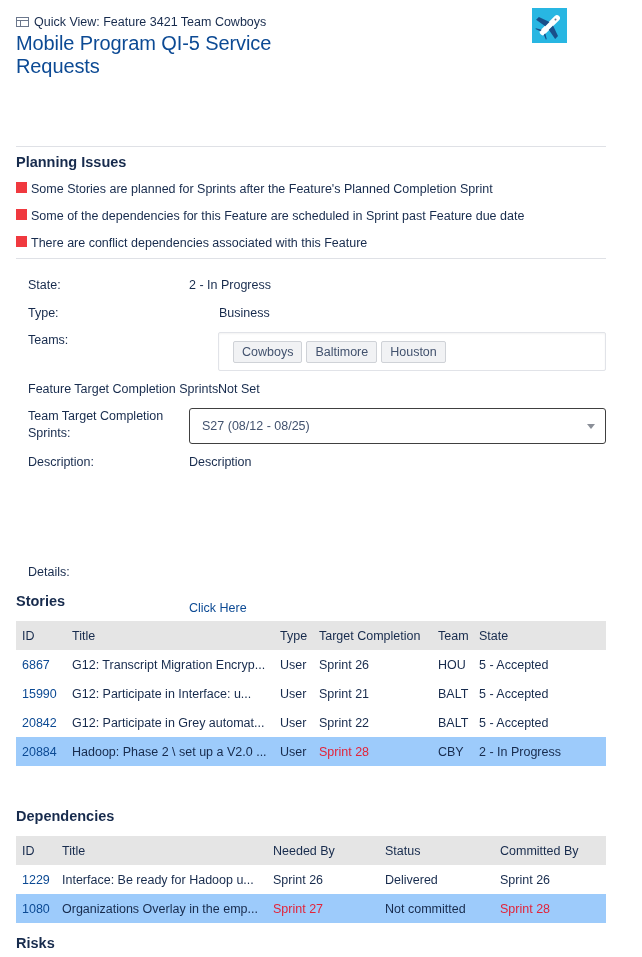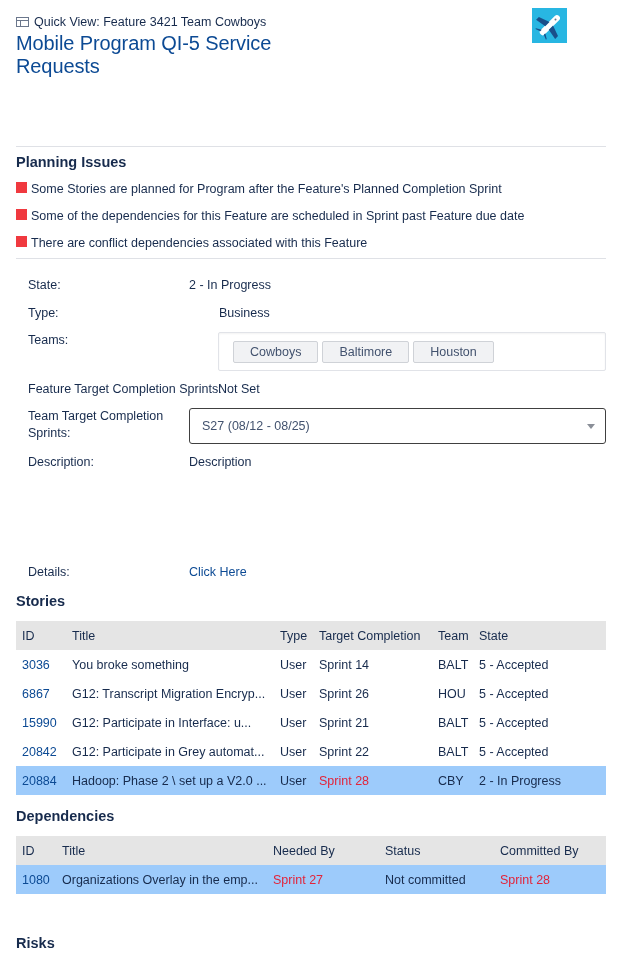--- a/index.html
+++ b/index.html
@@ -17,24 +17,24 @@
 
   .divider { position: absolute; left: 16px; width: 590px; border-top: 1px solid #dfe1e6; }
 
   .section-title { position: absolute; left: 16px; font-size: 14.5px; font-weight: bold; color: #172b4d; }
 
   .issue { position: absolute; left: 16px; display: flex; align-items: flex-end; font-size: 12.5px; color: #172b4d; }
   .issue .sq { width: 11px; height: 11px; background: #f0393f; margin-right: 4px; margin-bottom: 3px; flex: none; }
 
   .field-label { position: absolute; left: 28px; font-size: 12.5px; color: #172b4d; line-height: 17px; }
   .field-value { position: absolute; font-size: 12.5px; color: #172b4d; }
-  .link { color: #0c4a94; cursor: pointer; }
+  .link { color: #0c4a94; cursor: pointer; margin-top: 36px; }
 
   .teams-box { position: absolute; left: 218px; top: 332px; width: 388px; height: 39px; border: 1px solid #e1e3e8; border-radius: 2px; box-shadow: 0 1px 2px rgba(0,0,0,0.05) inset; display: flex; align-items: center; padding-left: 14px; }
-  .tag { background: #f1f2f4; border: 1px solid #cfd2d7; border-radius: 2px; font-size: 12.5px; color: #42526e; padding: 2px 16px; margin-right: 4px; height: 22px; line-height: 17px; }
+  .tag { background: #f1f2f4; border: 1px solid #cfd2d7; border-radius: 2px; font-size: 12.5px; color: #42526e; padding: 2px 8px; margin-right: 4px; height: 22px; line-height: 17px; }
 
   .select { position: absolute; left: 189px; top: 408px; width: 417px; height: 36px; border: 1px solid #404040; border-radius: 3px; display: flex; align-items: center; padding-left: 12px; font-size: 12.5px; color: #42526e; }
   .select .caret { position: absolute; right: 10px; top: 15px; width: 0; height: 0; border-left: 4px solid transparent; border-right: 4px solid transparent; border-top: 5px solid #8a8f98; }
 
   table { position: absolute; left: 16px; width: 590px; border-collapse: collapse; font-size: 12.5px; }
   thead tr { background: #e5e5e5; }
   th { text-align: left; font-weight: normal; color: #172b4d; height: 29px; padding: 0 0 0 6px; white-space: nowrap; }
   td { height: 29px; padding: 0 0 0 6px; white-space: nowrap; color: #172b4d; }
   tr.sel { background: #9dcbfb; }
   td.id { color: #0c4a94; }
@@ -64,21 +64,21 @@
     </g>
   </svg>
 </div>
 
 <div class="divider" style="top:146px;"></div>
 
 <div class="section-title" style="top:154px;">Planning Issues</div>
 
 <div class="issue" style="top:182px;">
   <span class="sq"></span>
-  <span>Some Stories are planned for Program after the Feature's Planned Completion Sprint</span>
+  <span>Some Stories are planned for Sprints after the Feature's Planned Completion Sprint</span>
 </div>
 <div class="issue" style="top:209px;">
   <span class="sq"></span>
   <span>Some of the dependencies for this Feature are scheduled in Sprint past Feature due date</span>
 </div>
 <div class="issue" style="top:236px;">
   <span class="sq"></span>
   <span>There are conflict dependencies associated with this Feature</span>
 </div>
 
@@ -128,28 +128,20 @@
       <th>ID</th>
       <th>Title</th>
       <th>Type</th>
       <th>Target Completion</th>
       <th>Team</th>
       <th>State</th>
     </tr>
   </thead>
   <tbody>
     <tr>
-      <td class="id">3036</td>
-      <td>You broke something</td>
-      <td>User</td>
-      <td>Sprint 14</td>
-      <td>BALT</td>
-      <td>5 - Accepted</td>
-    </tr>
-    <tr>
       <td class="id">6867</td>
       <td>G12: Transcript Migration Encryp...</td>
       <td>User</td>
       <td>Sprint 26</td>
       <td>HOU</td>
       <td>5 - Accepted</td>
     </tr>
     <tr>
       <td class="id">15990</td>
       <td>G12: Participate in Interface: u...</td>
@@ -190,20 +182,27 @@
   <thead>
     <tr>
       <th>ID</th>
       <th>Title</th>
       <th>Needed By</th>
       <th>Status</th>
       <th>Committed By</th>
     </tr>
   </thead>
   <tbody>
+    <tr>
+      <td class="id">1229</td>
+      <td>Interface: Be ready for Hadoop u...</td>
+      <td>Sprint 26</td>
+      <td>Delivered</td>
+      <td>Sprint 26</td>
+    </tr>
     <tr class="sel">
       <td class="id">1080</td>
       <td>Organizations Overlay in the emp...</td>
       <td class="late">Sprint 27</td>
       <td>Not committed</td>
       <td class="late">Sprint 28</td>
     </tr>
   </tbody>
 </table>
 

